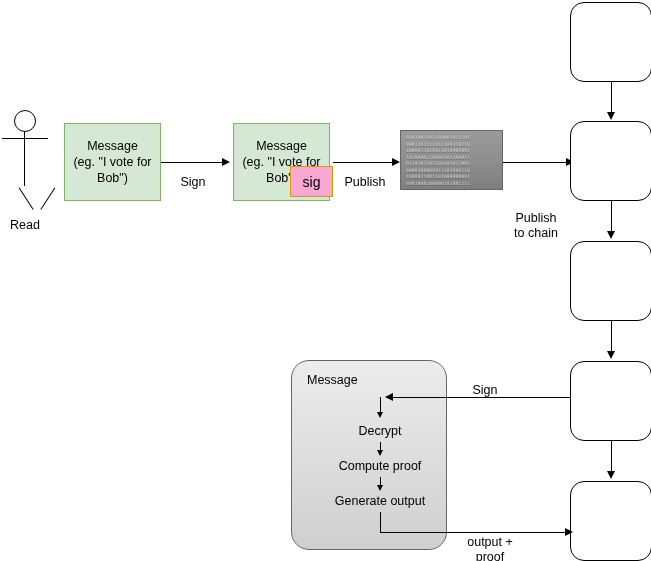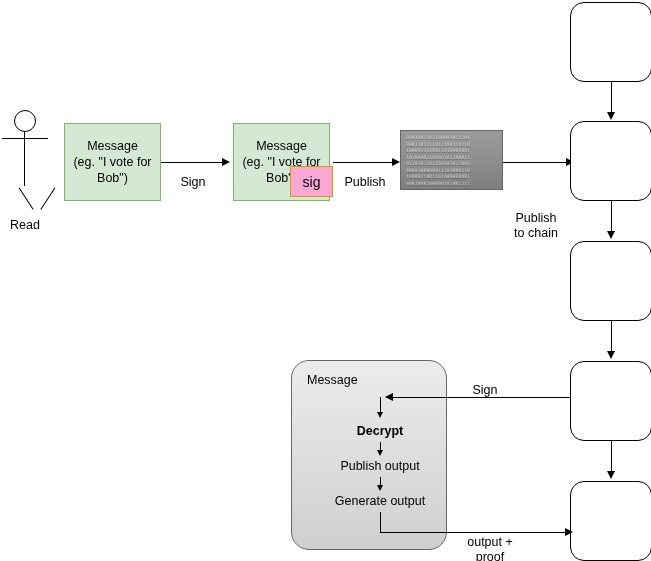--- a/index.html
+++ b/index.html
@@ -239,27 +239,27 @@
 
   <div>
     <div class="hline" style="left:386px; top:397px; width:184px;"></div>
     <div class="ah-left" style="left:385px; top:392.5px;"></div>
     <div class="lbl" style="left:455px; top:383px; width:60px;">Sign</div>
 
     <div class="vline" style="left:380px; top:397px; height:17px;"></div>
     <div class="ah-small-down" style="left:376.5px; top:412px;"></div>
   </div>
 
-  <div class="server-step" style="left:380px; top:424px;font-weight:bold;">Decrypt</div>
+  <div class="server-step" style="left:380px; top:424px;">Decrypt</div>
   <div>
     <div class="vline" style="left:380px; top:442px; height:10px;"></div>
     <div class="ah-small-down" style="left:376.5px; top:450px;"></div>
   </div>
 
-  <div class="server-step" style="left:380px; top:459px;">Publish output</div>
+  <div class="server-step" style="left:380px; top:459px;">Compute proof</div>
   <div>
     <div class="vline" style="left:380px; top:477px; height:10px;"></div>
     <div class="ah-small-down" style="left:376.5px; top:485px;"></div>
   </div>
 
   <div class="server-step" style="left:380px; top:494px;">Generate output</div>
 
   <div>
     <div class="vline" style="left:380px; top:512px; height:20px;"></div>
     <div class="hline" style="left:380px; top:532px; width:186px;"></div>

